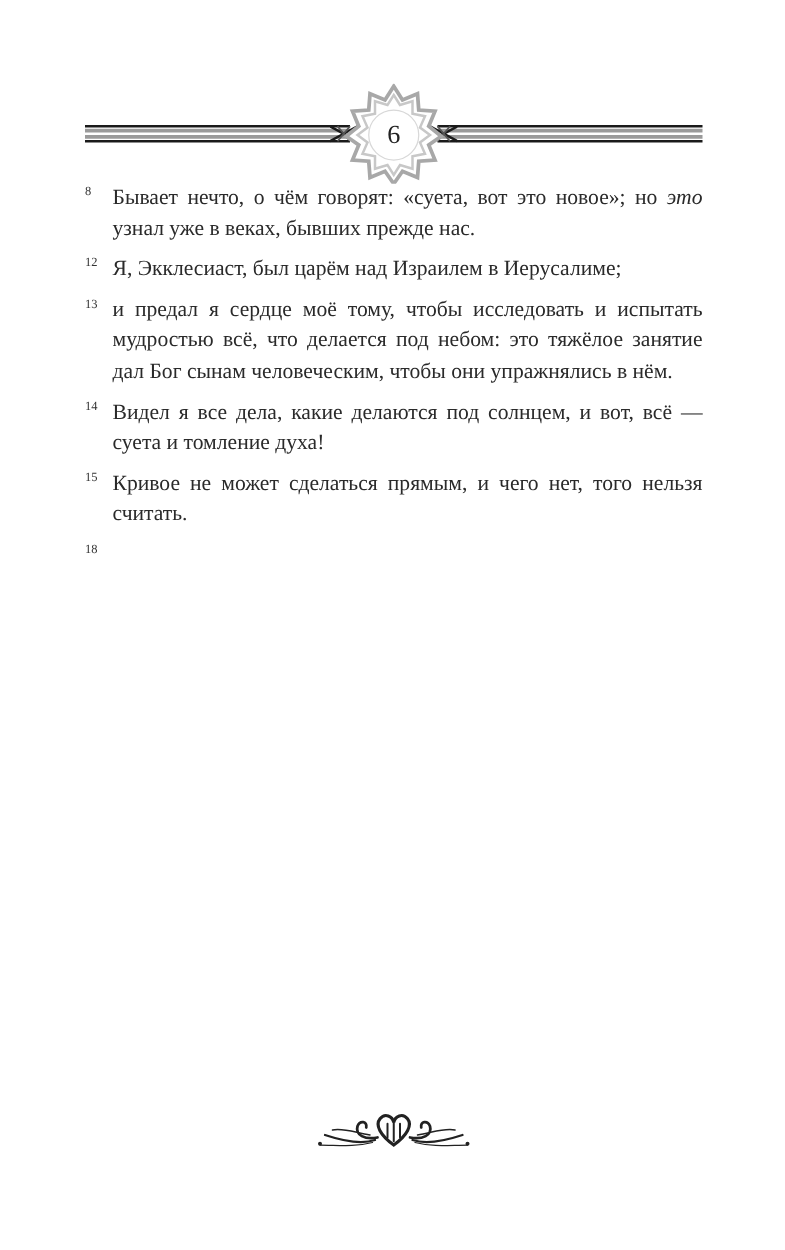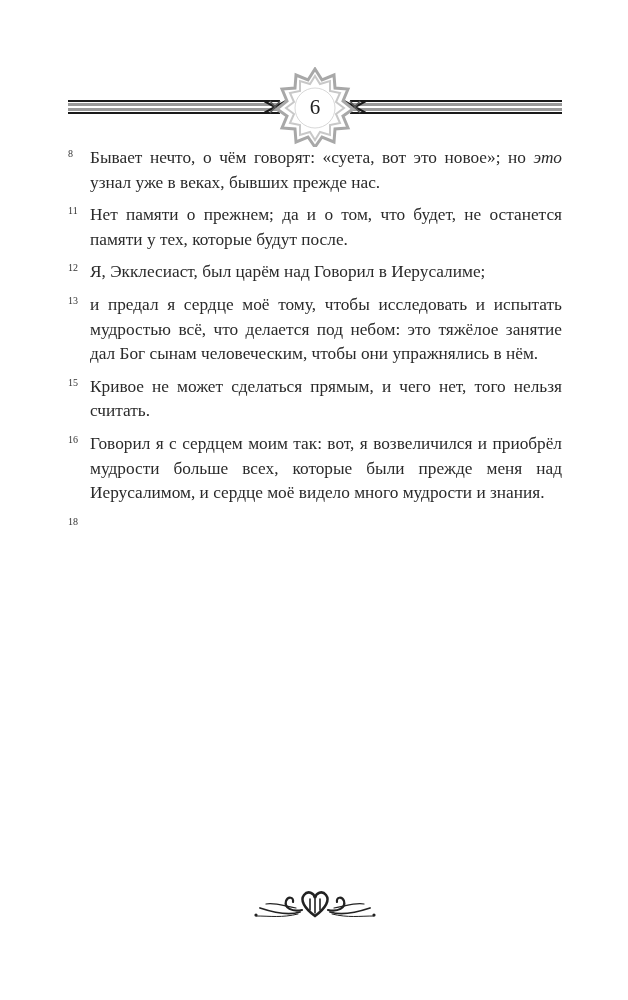--- a/index.html
+++ b/index.html
@@ -56,38 +56,34 @@
     <div class="page-num">6</div>
   </div>
 </div>
 
 <div class="content">
   <div class="verse">
     <span class="vnum">8</span>
     <span class="vtext"><span>Бывает нечто, о чём говорят: «суета, вот это новое»; но </span><span class="em">это</span><span> узнал уже в веках, бывших прежде нас.</span></span>
   </div>
   <div class="verse">
-    <span class="vnum">11</span>
-    <span class="vtext">Нет памяти о прежнем; да и о том, что будет, не останется памяти у тех, которые будут после.</span>
-  </div>
-  <div class="verse">
     <span class="vnum">12</span>
-    <span class="vtext">Я, Экклесиаст, был царём над Говорил в Иерусалиме;</span>
+    <span class="vtext">Я, Экклесиаст, был царём над Израилем в Иерусалиме;</span>
   </div>
   <div class="verse">
     <span class="vnum">13</span>
     <span class="vtext">и предал я сердце моё тому, чтобы исследовать и испытать мудростью всё, что делается под небом: это тяжёлое занятие дал Бог сынам человеческим, чтобы они упражнялись в нём.</span>
   </div>
   <div class="verse">
+    <span class="vnum">14</span>
+    <span class="vtext">Видел я все дела, какие делаются под солнцем, и вот, всё — суета и томление духа!</span>
+  </div>
+  <div class="verse">
     <span class="vnum">15</span>
     <span class="vtext">Кривое не может сделаться прямым, и чего нет, того нельзя считать.</span>
-  </div>
-  <div class="verse">
-    <span class="vnum">16</span>
-    <span class="vtext">Говорил я с сердцем моим так: вот, я возвеличился и приобрёл мудрости больше всех, которые были прежде меня над Иерусалимом, и сердце моё видело много мудрости и знания.</span>
   </div>
   <div class="verse">
     <span class="vnum">18</span>
   </div>
 </div>
 
 <div class="footer-ornament">
   <svg width="126" height="34" viewBox="0 0 126 34">
     <g fill="none" stroke="#222" stroke-linecap="round">
       <path d="M63 30 C52 22 48 14 52 9 C56 4 62 7 63 12 C64 7 70 4 74 9 C78 14 74 22 63 30 Z" stroke-width="2.5"></path>

